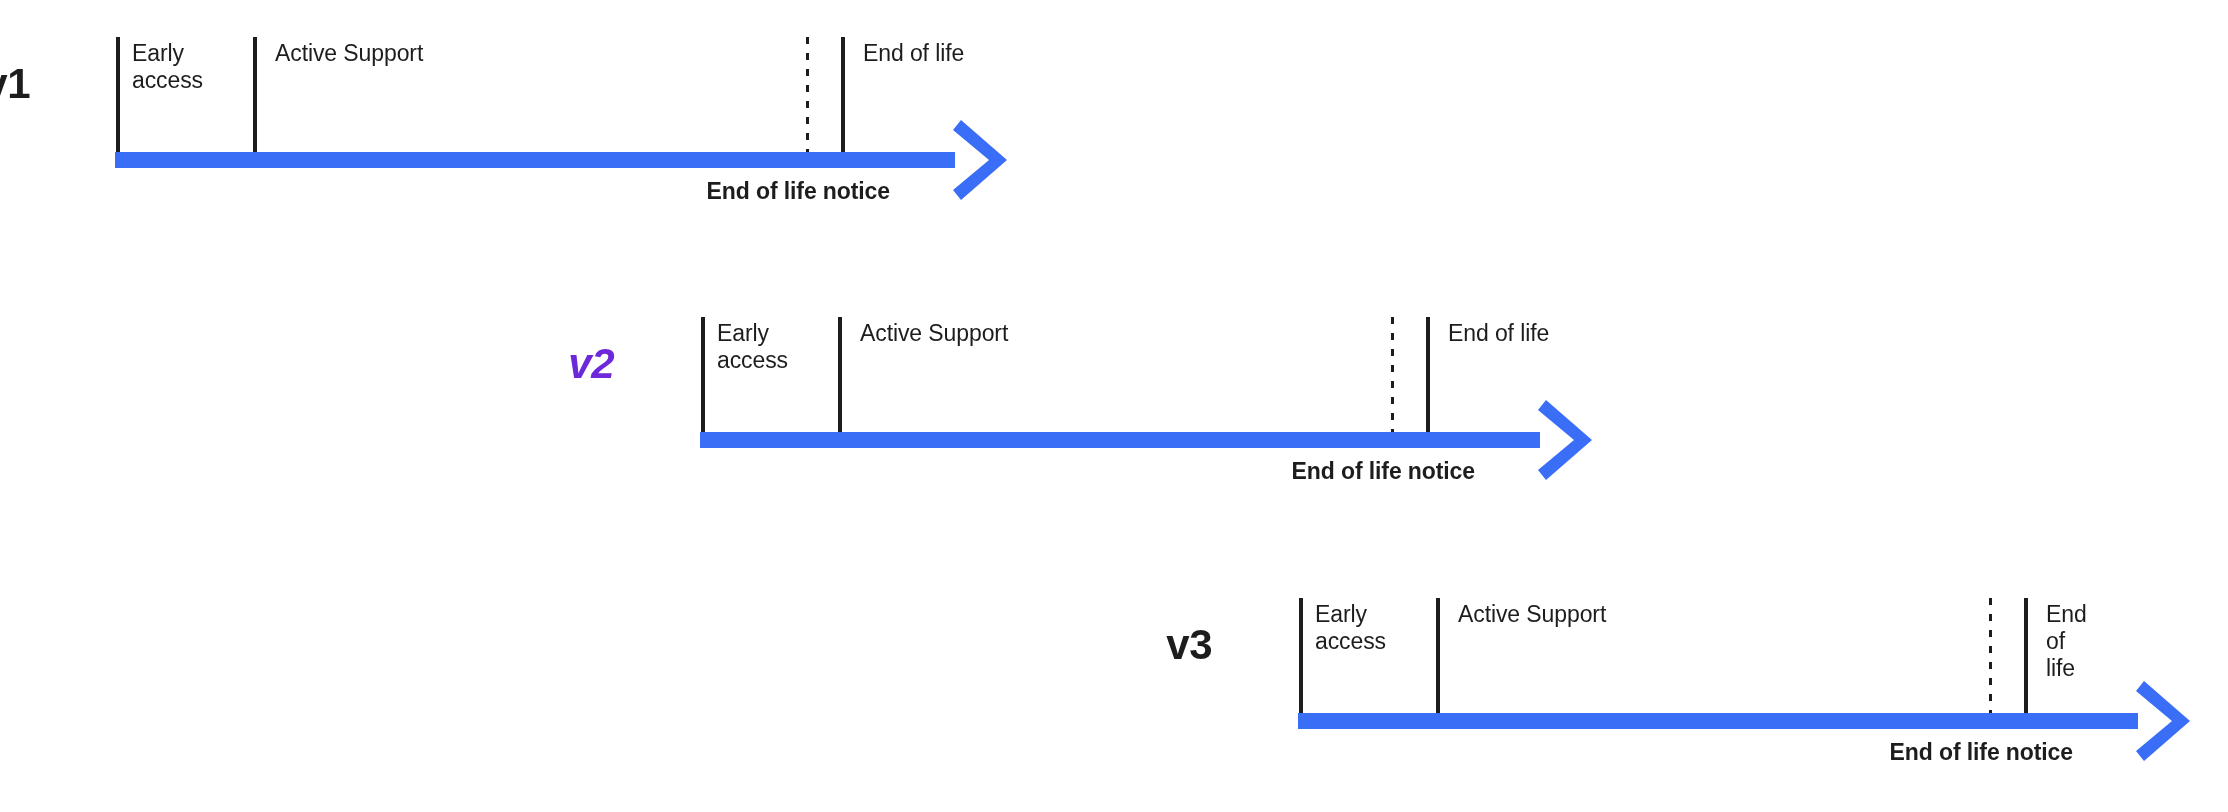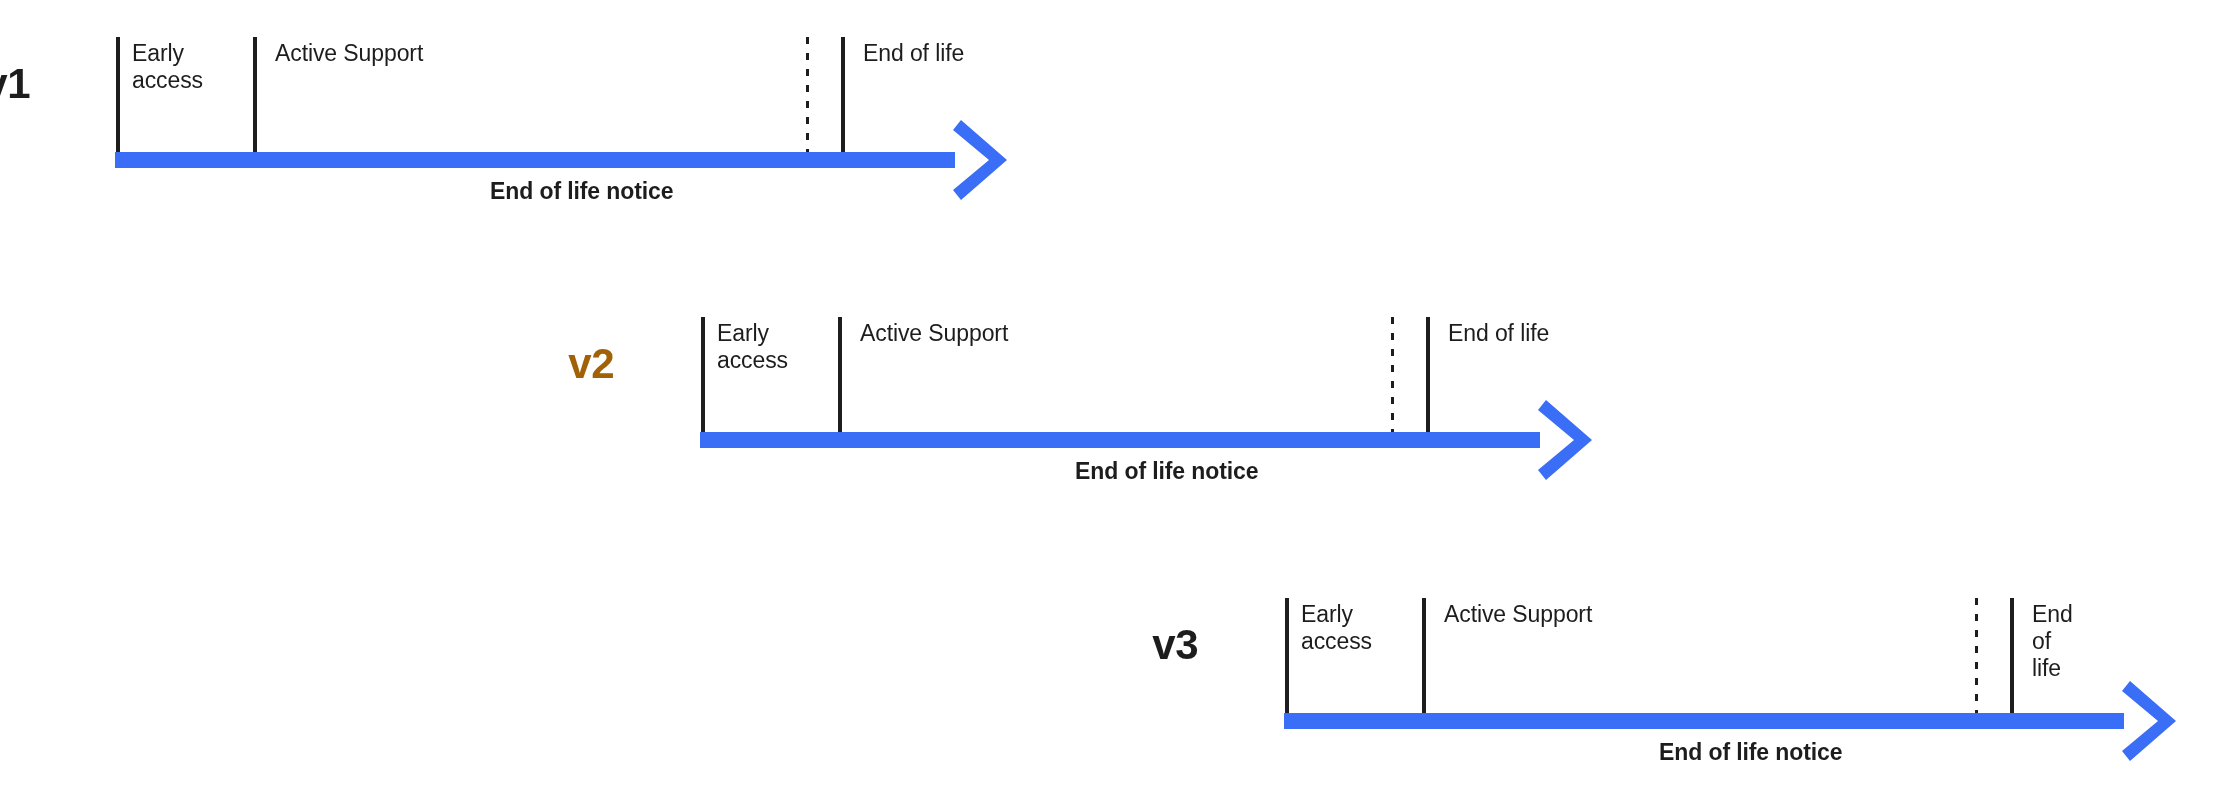--- a/index.html
+++ b/index.html
@@ -95,21 +95,21 @@
   
   .notice-label {
     position: absolute;
     top: 178px;
     font-size: 23px;
     font-weight: 700;
     color: #1d1d1d;
     line-height: 1.18;
     white-space: nowrap;
     letter-spacing: -0.1px;
-    text-align: left;
+    text-align: right;
   }
 </style>
 </head>
 <body>
 
 <div id="canvas" style="background: rgb(255, 255, 255);">
     <div class="timeline-row" style="left: 0px; top: 0px; width: 2228px;">
       <div class="version-label" style="left: -60px; color: rgb(29, 29, 29);">v1</div>
       <div class="arrow-bar" style="left: 115px; width: 840px; background: rgb(59, 110, 246);"></div>
       <div class="arrow-head" style="left: 953px;">
@@ -121,38 +121,38 @@
       <div class="phase-rule" style="left: 253px;"></div>
       <div class="phase-rule dashed" style="left: 806px;"></div>
       <div class="phase-rule" style="left: 841px;"></div>
       <div class="phase-label" style="left: 132px; color: rgb(29, 29, 29);">Early
 access</div>
       <div class="phase-label" style="left: 275px; color: rgb(29, 29, 29);">Active Support</div>
       <div class="phase-label" style="left: 863px; color: rgb(29, 29, 29);">End of life</div>
       <div class="notice-label" style="left: 490px; width: 400px; color: rgb(29, 29, 29);">End of life notice</div>
     </div>
     <div class="timeline-row" style="left: 0px; top: 280px; width: 2228px;">
-      <div class="version-label" style="left: 524px; color: #a16207;">v2</div>
+      <div class="version-label" style="left: 524px; color: #6d28d9; font-style: italic;">v2</div>
       <div class="arrow-bar" style="left: 700px; width: 840px; background: rgb(59, 110, 246);"></div>
       <div class="arrow-head" style="left: 1538px;">
         <svg viewBox="0 0 56 84" preserveAspectRatio="none">
           <path d="M8 2 L54 42 L8 82 L0 72 L36 42 L0 12 Z" fill="#3b6ef6"></path>
         </svg>
       </div>
       <div class="phase-rule" style="left: 701px;"></div>
       <div class="phase-rule" style="left: 838px;"></div>
       <div class="phase-rule dashed" style="left: 1391px;"></div>
       <div class="phase-rule" style="left: 1426px;"></div>
       <div class="phase-label" style="left: 717px; color: rgb(29, 29, 29);">Early
 access</div>
       <div class="phase-label" style="left: 860px; color: rgb(29, 29, 29);">Active Support</div>
       <div class="phase-label" style="left: 1448px; color: rgb(29, 29, 29);">End of life</div>
       <div class="notice-label" style="left: 1075px; width: 400px; color: rgb(29, 29, 29);">End of life notice</div>
     </div>
-    <div class="timeline-row" style="left: 0px; top: 561px; width: 1792px;">
+    <div class="timeline-row" style="left: 14px; top: 561px; width: 1792px;">
       <div class="version-label" style="left: 1108px; color: rgb(29, 29, 29);">v3</div>
       <div class="arrow-bar" style="left: 1284px; width: 840px; background: rgb(59, 110, 246);"></div>
       <div class="arrow-head" style="left: 2122px;">
         <svg viewBox="0 0 56 84" preserveAspectRatio="none">
           <path d="M8 2 L54 42 L8 82 L0 72 L36 42 L0 12 Z" fill="#3b6ef6"></path>
         </svg>
       </div>
       <div class="phase-rule" style="left: 1285px;"></div>
       <div class="phase-rule" style="left: 1422px;"></div>
       <div class="phase-rule dashed" style="left: 1975px;"></div>

